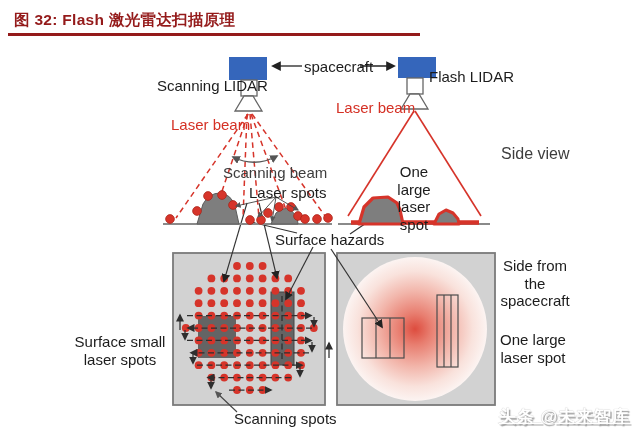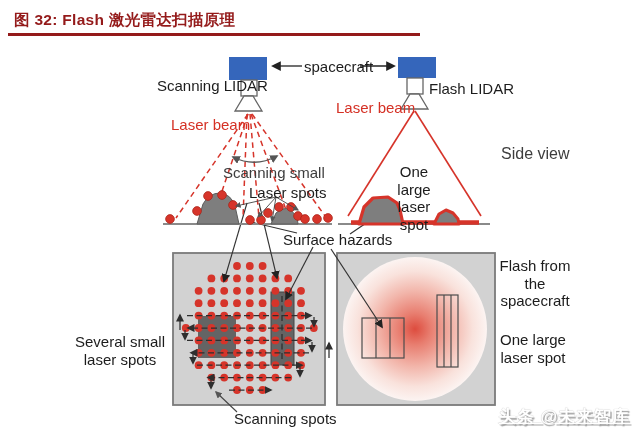--- a/index.html
+++ b/index.html
@@ -240,43 +240,43 @@
       <polygon points="410,94 419,94 428,109 401,109" fill="#fff" stroke="#666" stroke-width="1.3"></polygon>
     </g>
     <g stroke="#222" stroke-width="1.3">
       <line x1="302" y1="66" x2="273" y2="66" marker-end="url(#mA)"></line>
       <line x1="360" y1="66" x2="394" y2="66" marker-end="url(#mA)"></line>
     </g>
   </svg>
 
   <div class="lbl" style="left:157px;top:77px;">Scanning LIDAR</div>
   <div class="lbl" style="left:304px;top:58px;width:54px;text-align:center;">spacecraft</div>
-  <div class="lbl" style="left:429px;top:80px;">Flash LIDAR</div>
+  <div class="lbl" style="left:429px;top:68px;">Flash LIDAR</div>
 
   <div class="lbl red" style="left:171px;top:116px;">Laser beam</div>
   <div class="lbl red" style="left:336px;top:99px;">Laser beam</div>
 
-  <div class="lbl gray" style="left:223px;top:164px;">Scanning small</div>
+  <div class="lbl gray" style="left:223px;top:164px;">Scanning beam</div>
   <div class="lbl" style="left:249px;top:184px;">Laser spots</div>
   <div class="lbl gray" style="left:501px;top:145px;font-size:16px;">Side view</div>
 
   <div class="lbl center" style="left:383px;top:163px;width:62px;">
     <div>One large</div>
     <div>laser spot</div>
   </div>
 
-  <div class="lbl" style="left:283px;top:231px;text-align:right;">Surface hazards</div>
+  <div class="lbl" style="left:275px;top:231px;text-align:right;">Surface hazards</div>
 
   <div class="lbl center" style="left:494px;top:257px;width:82px;">
-    <div>Flash from the</div>
+    <div>Side from the</div>
     <div>spacecraft</div>
   </div>
 
   <div class="lbl center" style="left:68px;top:333px;width:104px;">
-    <div>Several small</div>
+    <div>Surface small</div>
     <div>laser spots</div>
   </div>
 
   <div class="lbl center" style="left:500px;top:331px;width:66px;">
     <div>One large</div>
     <div>laser spot</div>
   </div>
 
   <div class="lbl" style="left:234px;top:410px;">Scanning spots</div>
 

